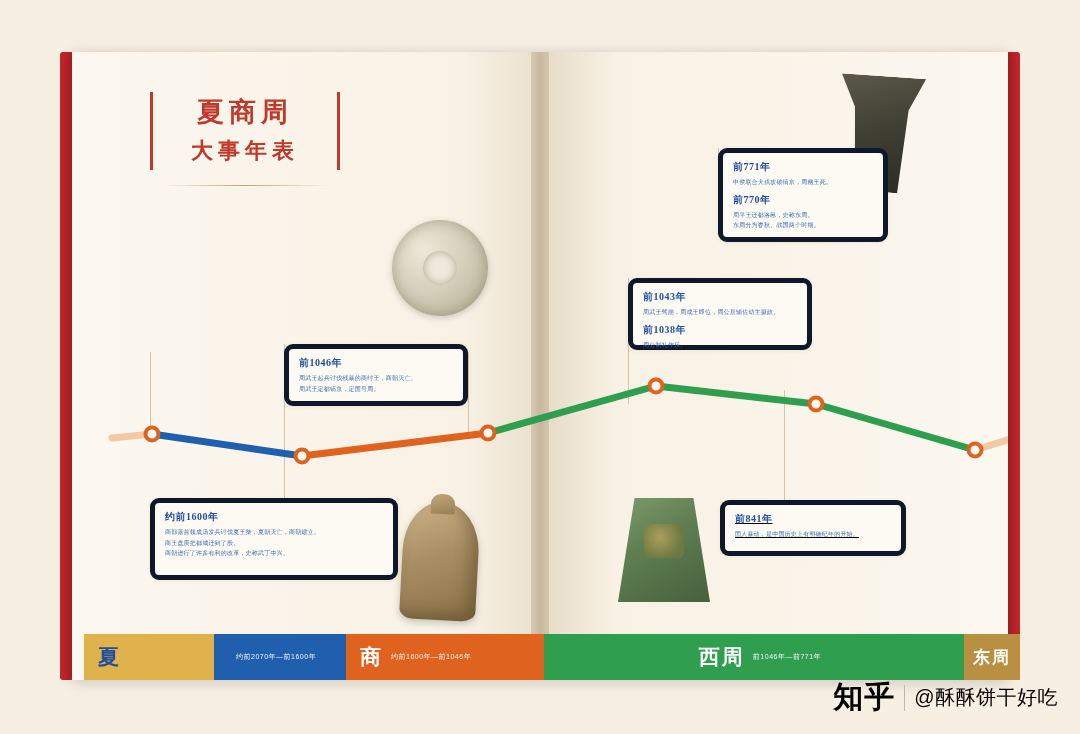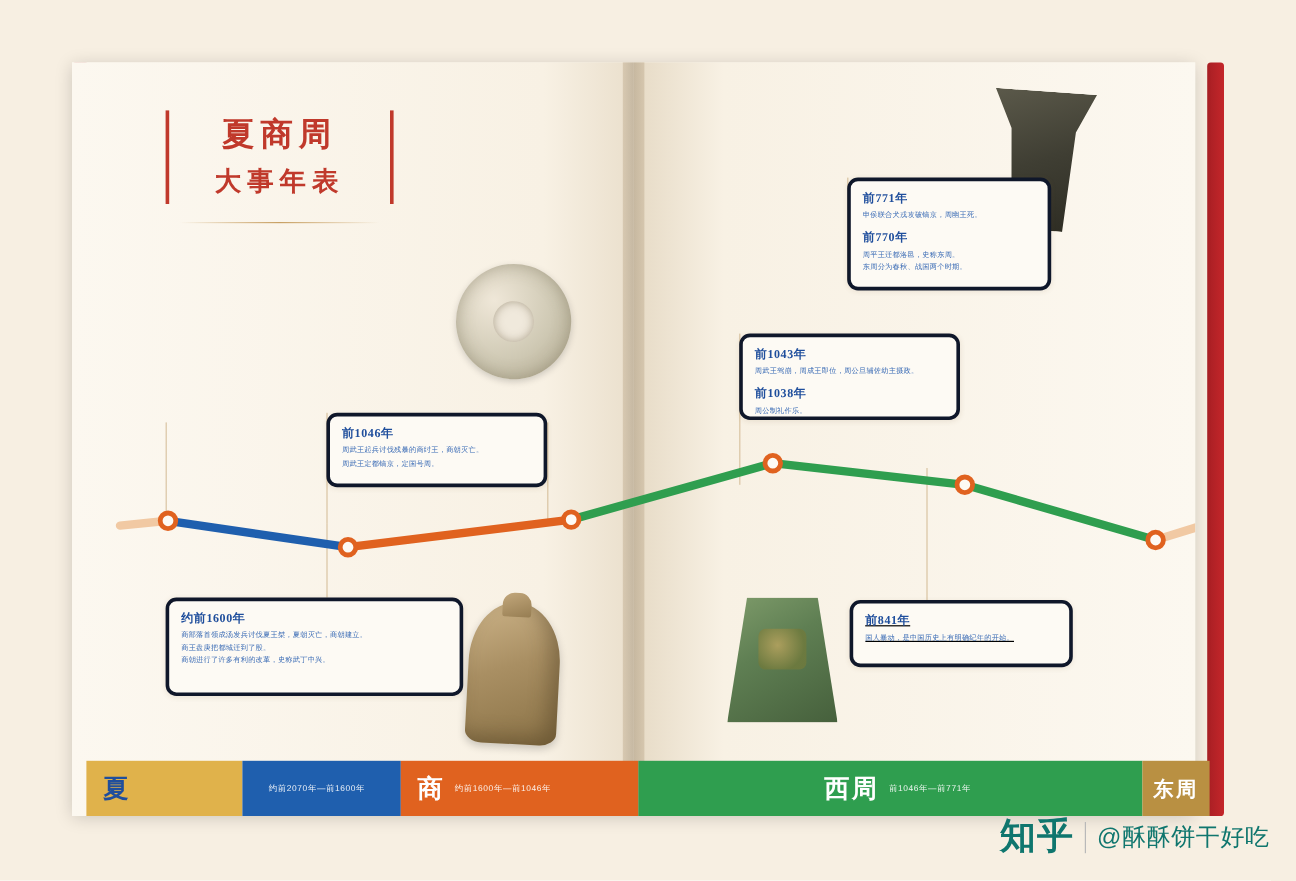--- a/index.html
+++ b/index.html
@@ -36,21 +36,21 @@
     width: 14px;
     height: 100%;
     background: linear-gradient(90deg,#c4262a,#a81f24);
     border-radius: 3px;
   }
   .book-edge.left { left: 0; }
   .book-edge.right { right: 0; background: linear-gradient(90deg,#a81f24,#c4262a); }
 
   .spread {
     position: absolute;
-    left: 0;
+    left: 12px;
     top: 0;
     width: 936px;
     height: 628px;
     background: #fbf6ec;
     box-shadow: 0 2px 14px rgba(0,0,0,.18);
   }
   .page-half {
     position: absolute;
     top: 0;
     width: 50%;
@@ -99,21 +99,21 @@
     left: 12px; right: 12px;
     bottom: -10px;
     height: 1px;
     background: linear-gradient(90deg, rgba(196,150,90,0), #c8a063, rgba(196,150,90,0));
   }
 
   
   .card {
     position: absolute;
     background: #fdfaf4;
-    border: 3px solid #0f172a;
+    border: 5px solid #0f172a;
     border-radius: 9px;
     box-shadow: 0 1px 4px rgba(120,90,50,.10);
     padding: 7px 10px 8px 10px;
     box-sizing: border-box;
   }
   .card .yr {
     color: #1f4e9c;
     font-weight: bold;
     font-size: 10px;
     font-family: "Liberation Serif", serif;
@@ -234,21 +234,21 @@
   }
 
   
   .watermark {
     position: absolute;
     right: 22px;
     bottom: 16px;
     display: flex;
     align-items: center;
     gap: 9px;
-    color: #0f766e;
+    color: #000000;
   }
   .wm-logo {
     font-family: "Liberation Serif", serif;
     font-size: 30px;
     font-weight: bold;
     letter-spacing: 1px;
   }
   .wm-divider { width: 1px; height: 26px; background: #b9b9b9; }
   .wm-user { font-size: 20px; letter-spacing: .5px; }
 </style>

